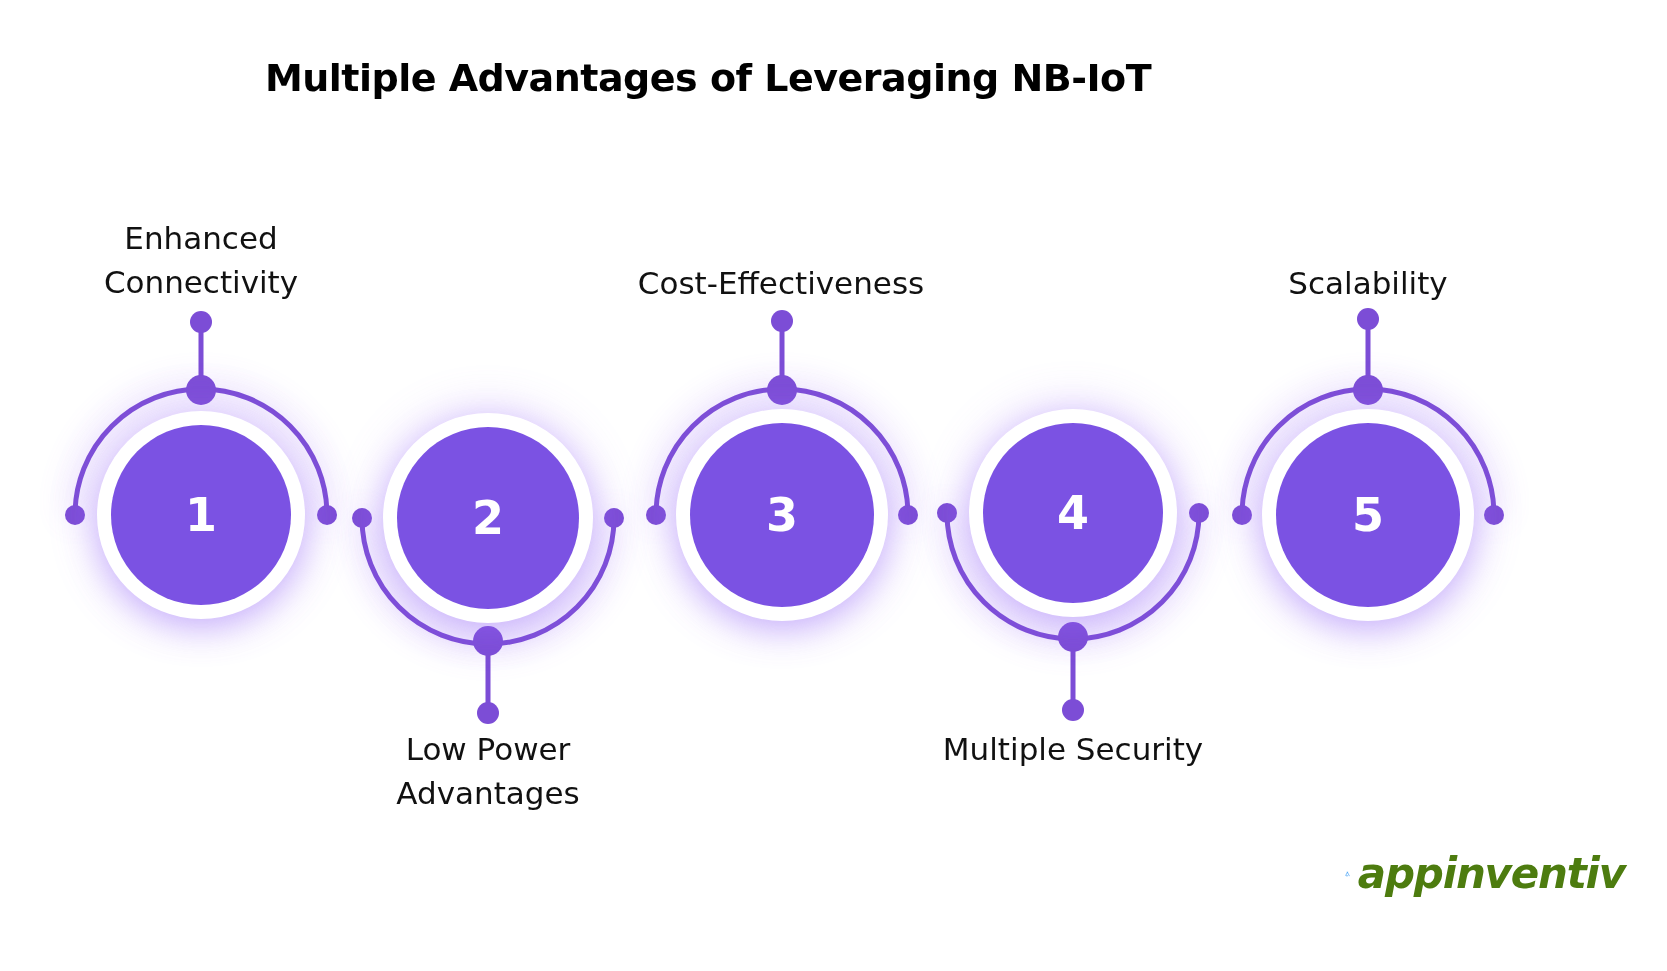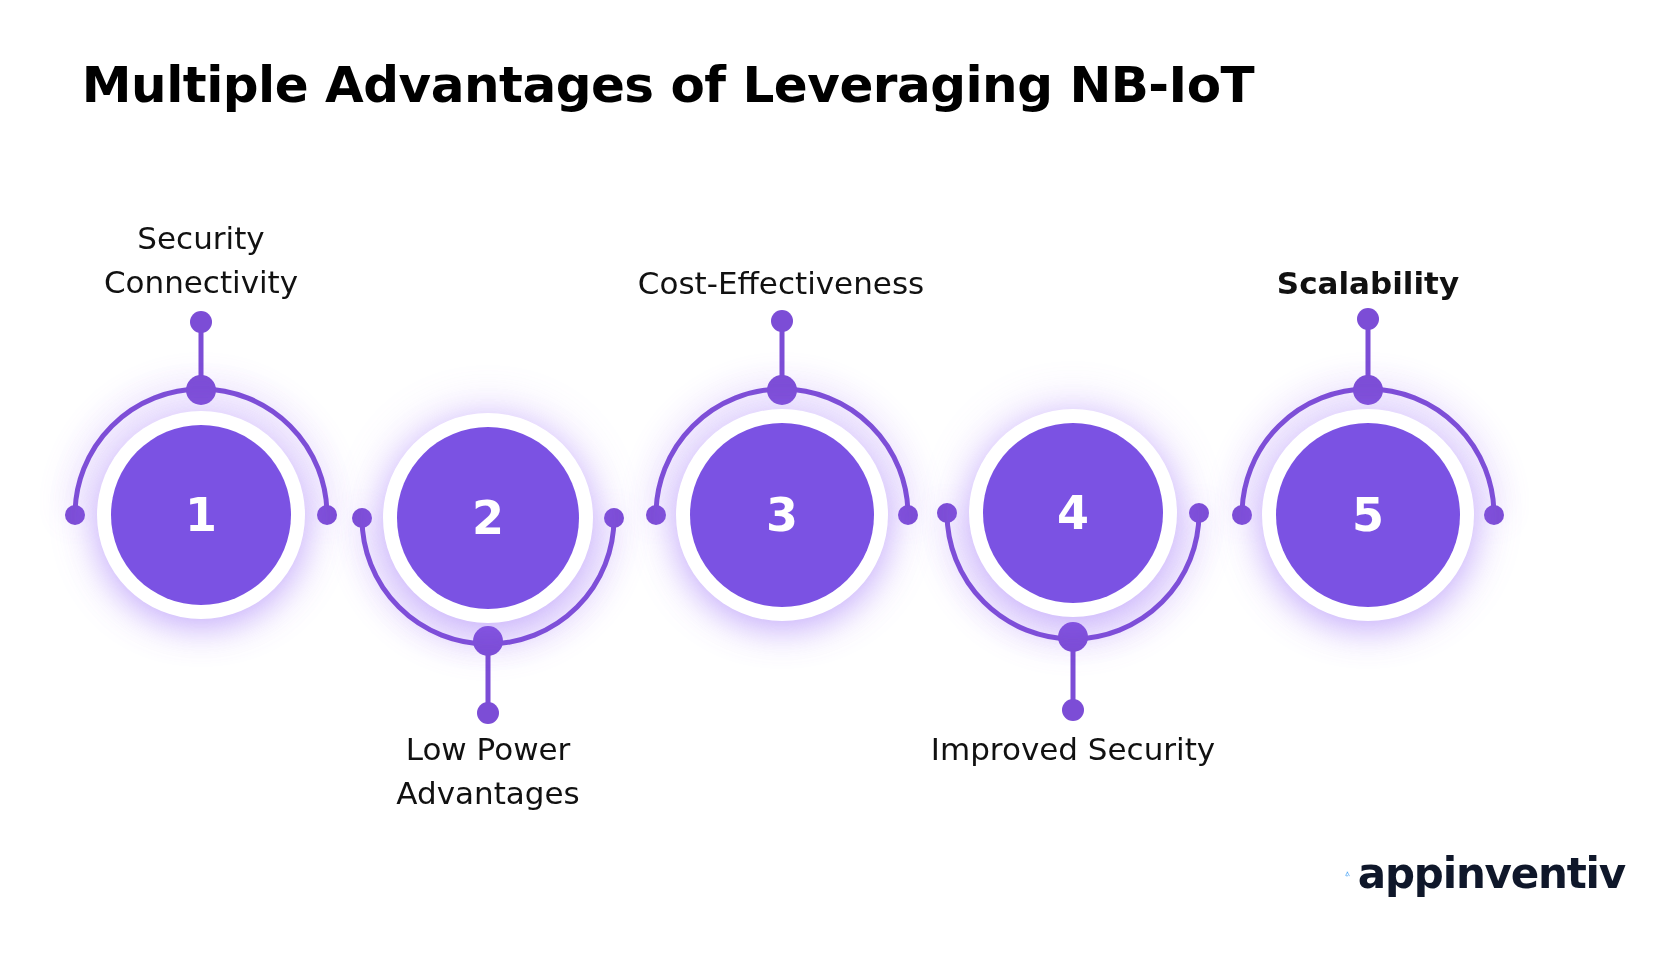--- a/index.html
+++ b/index.html
@@ -20,24 +20,25 @@
 
   
   #title {
     position: absolute;
     left: 0;
     top: 56px;
     width: 1336px;
     text-align: center;
     font-family: "DejaVu Sans", sans-serif;
     font-weight: 700;
-    font-size: 50px;
+    font-size: 38px;
     letter-spacing: -0.5px;
     color: #000000;
     white-space: nowrap;
+    padding-left: 40px;
   }
 
   
   #diagram {
     position: absolute;
     left: 0;
     top: 0;
     width: 1667px;
     height: 971px;
   }
@@ -85,22 +86,23 @@
     display: flex;
     align-items: center;
     gap: 8px;
     z-index: 6;
   }
   #logo-word {
     font-family: "DejaVu Sans", sans-serif;
     font-weight: 700;
     font-size: 42px;
     letter-spacing: -1.2px;
-    color: #0f172a;
+    color: #4d7c0f;
     line-height: 1;
+    font-style: italic;
   }
 </style>
 </head>
 <body>
 
 <div id="canvas">
 
   <div id="title">Multiple Advantages of Leveraging NB-IoT</div>
 
   <svg id="diagram" viewBox="0 0 1667 971" xmlns="http://www.w3.org/2000/svg">
@@ -169,27 +171,27 @@
         <span>3</span>
       </div>
       <div class="node" style="left: 1073px; top: 513px; width: 180px; height: 180px;">
         <span>4</span>
       </div>
       <div class="node" style="left: 1368px; top: 515px; width: 184px; height: 184px;">
         <span>5</span>
       </div>
     </div>
   <div id="label-layer">
-      <div class="label" style="left: 201px; top: 216px;">Security
+      <div class="label" style="left: 201px; top: 216px;">Enhanced
 Connectivity</div>
       <div class="label" style="left: 488px; top: 727px;">Low Power
 Advantages</div>
       <div class="label" style="left: 781px; top: 261px;">Cost-Effectiveness</div>
-      <div class="label" style="left: 1073px; top: 727px;">Improved Security</div>
-      <div class="label" style="left: 1368px; top: 261px; font-weight: bold;">Scalability</div>
+      <div class="label" style="left: 1073px; top: 727px;">Multiple Security</div>
+      <div class="label" style="left: 1368px; top: 261px;">Scalability</div>
     </div>
 
   <div id="logo">
     <svg width="54" height="50" viewBox="0 0 54 50" xmlns="http://www.w3.org/2000/svg">
       <path d="M27 4 L48 45" fill="none" stroke="#1a8cf5" stroke-width="6.5" stroke-linecap="round" stroke-linejoin="round"></path>
       <path d="M27 4 L10 37 Q6 45 13 45 L30 45" fill="none" stroke="#1a8cf5" stroke-width="6.5" stroke-linecap="round" stroke-linejoin="round"></path>
     </svg>
     <span id="logo-word">appinventiv</span>
   </div>
 

